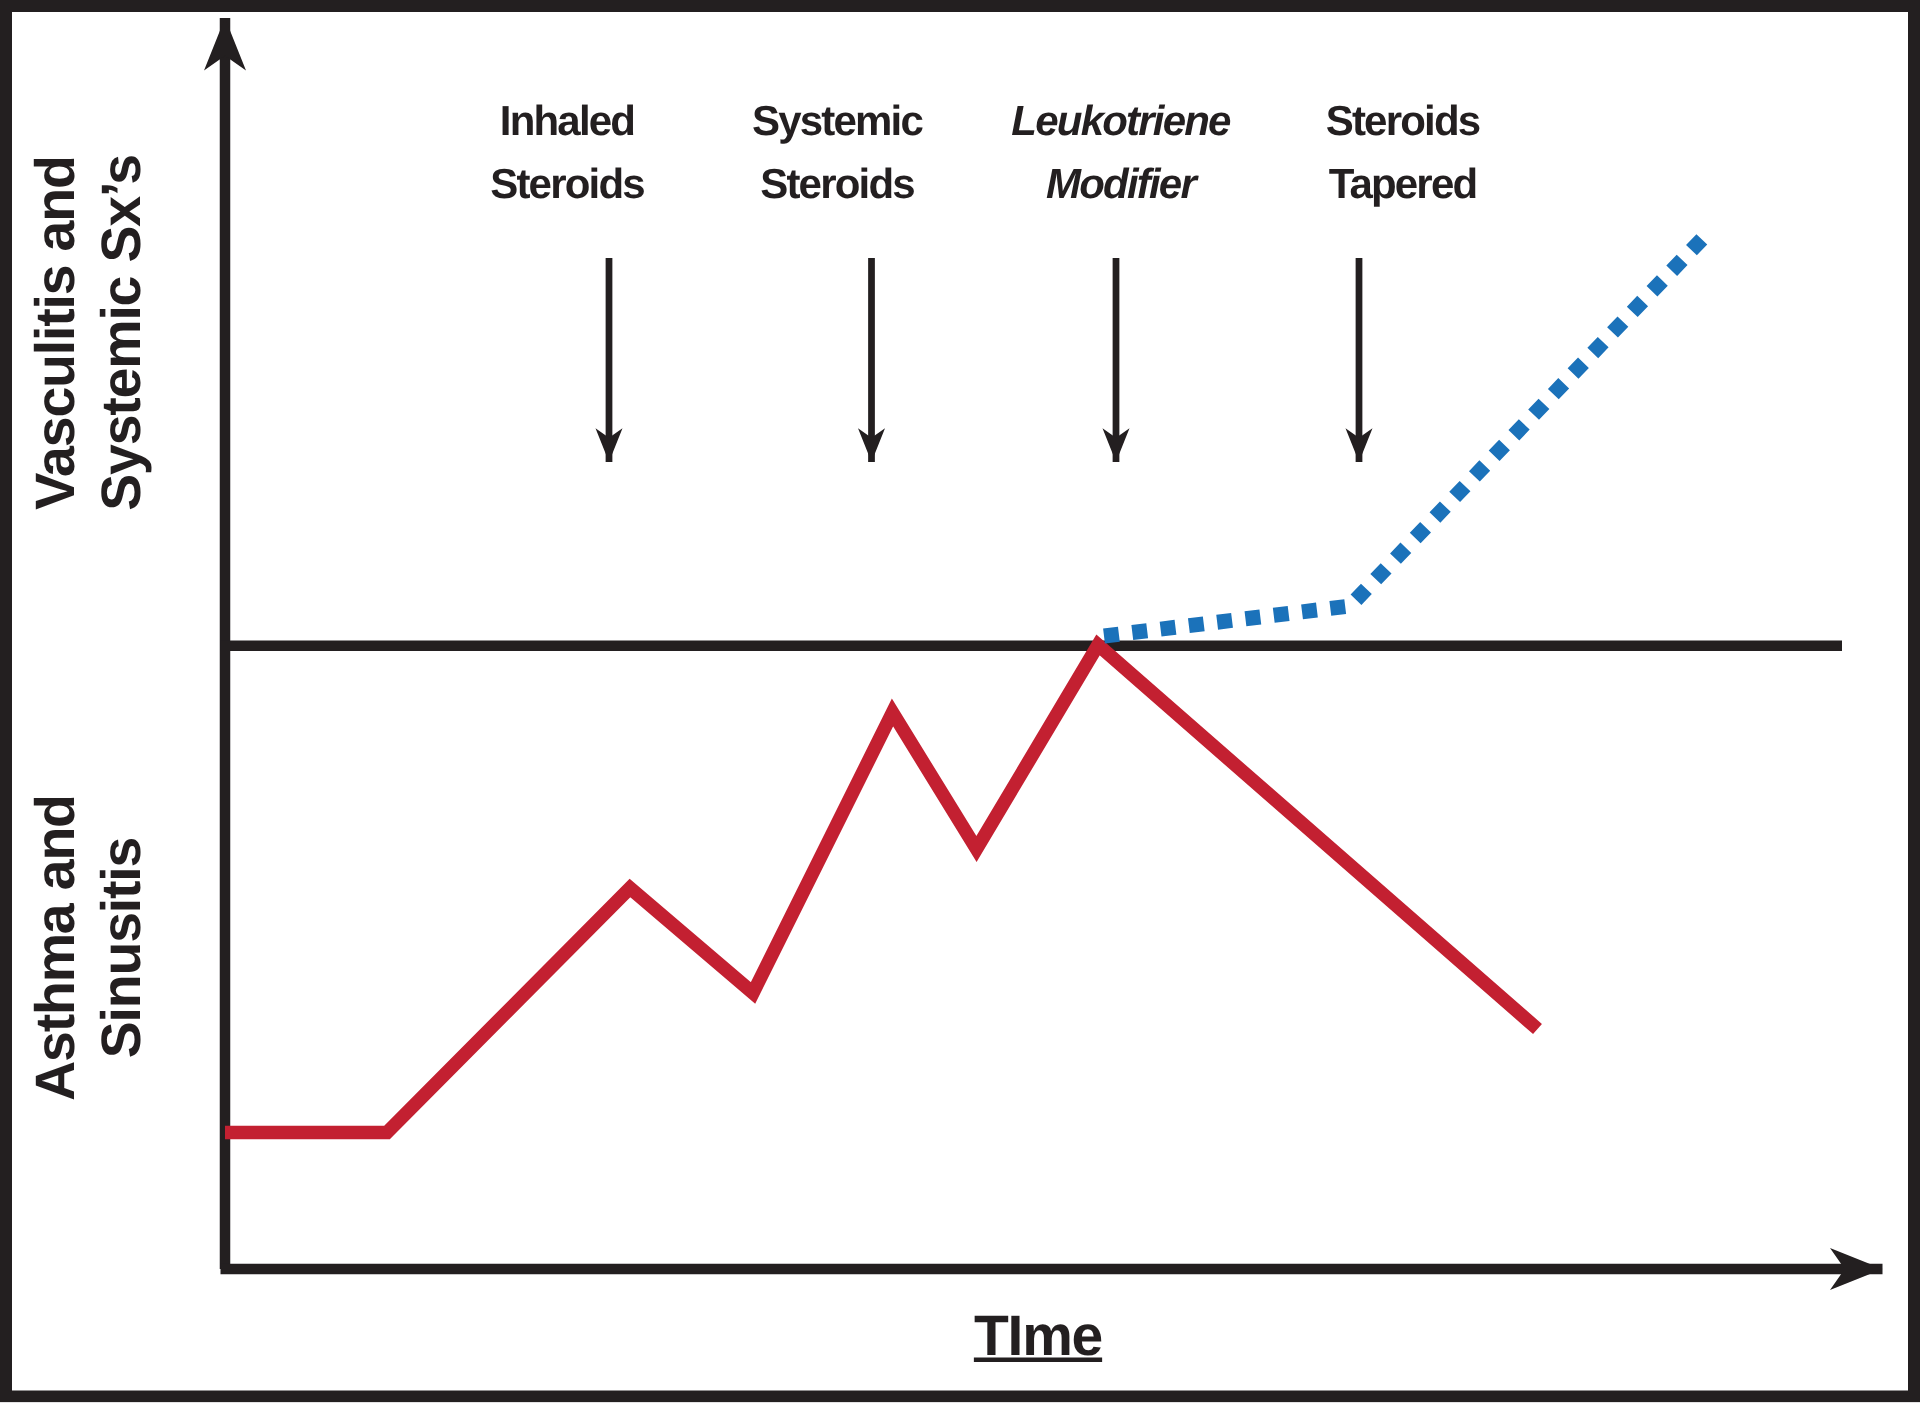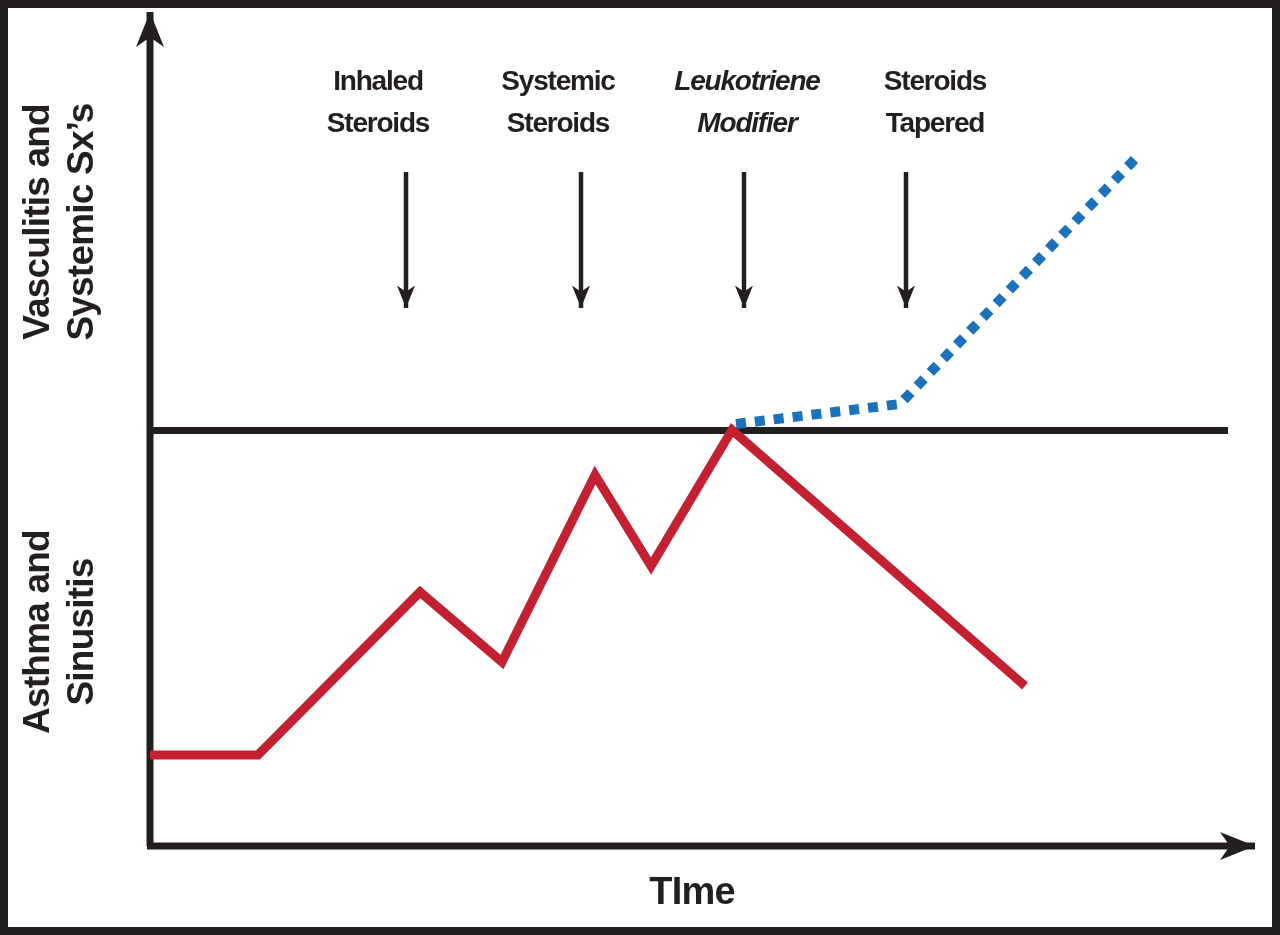--- a/index.html
+++ b/index.html
@@ -51,20 +51,21 @@
   }
   .ylabel.upper { left: 59px; top: 222px; }
   .ylabel.lower { left: 59px; top: 632px; }
   .xlabel {
     font-size: 38px;
     letter-spacing: -0.8px;
     left: 692px;
     top: 870px;
     transform: translateX(-50%);
     white-space: nowrap;
+    text-decoration: underline;
   }
 </style>
 </head>
 <body>
 
 <div class="stage">
 
   <svg class="chart-svg" viewBox="0 0 1280 935" xmlns="http://www.w3.org/2000/svg">
     <defs>
       <marker id="barb" viewBox="0 0 10 8" refX="10" refY="4" markerWidth="5" markerHeight="4.2" orient="auto">

